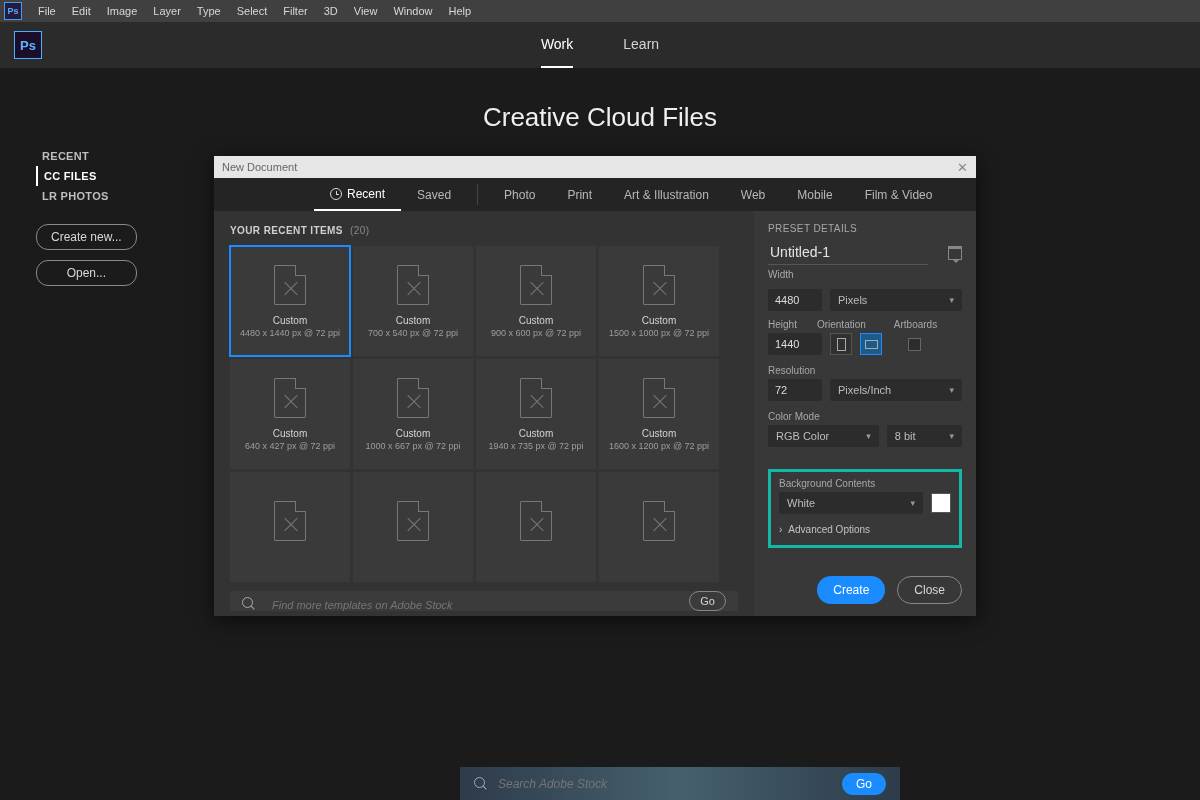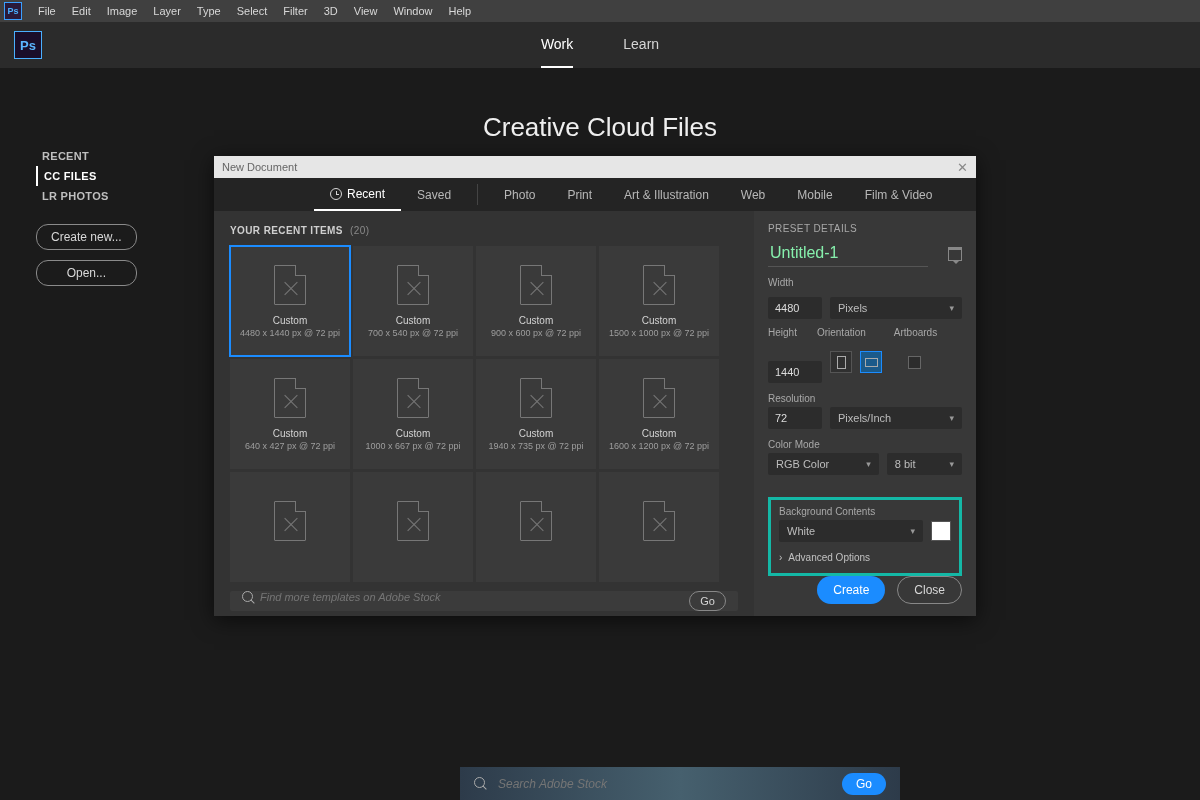--- a/index.html
+++ b/index.html
@@ -5,21 +5,21 @@
   * { margin: 0; padding: 0; box-sizing: border-box; font-family: -apple-system, "Segoe UI", Arial, sans-serif; }
   body { width: 1200px; height: 800px; background: #1b1b1b; color: #c8c8c8; overflow: hidden; position: relative; }
   .menubar { height: 22px; background: #404040; display: flex; align-items: center; font-size: 11px; color: #d8d8d8; }
   .ps-mini { width: 18px; height: 18px; background: #2a1a3a; border: 1px solid #3aa0ff; margin-left: 4px; margin-right: 8px; display:flex;align-items:center;justify-content:center;font-size:9px;color:#4ab0ff;font-weight:bold;}
   .menubar span.mi { padding: 0 8px; cursor: default; }
   .topstrip { height: 46px; background: #2b2b2b; display: flex; align-items: center; }
   .ps-badge { width: 28px; height: 28px; margin-left: 14px; background: #1a0e2a; border: 1px solid #4ab0ff; display:flex;align-items:center;justify-content:center;font-size:13px;color:#5ab5ff;font-weight:bold;}
   .worktabs { flex:1; display:flex; justify-content:center; gap: 50px; font-size:14px; }
   .worktabs .wt { color:#d5d5d5; padding: 14px 0; border-bottom:2px solid transparent; }
   .worktabs .wt.active { border-bottom:2px solid #fff; color:#fff;}
-  .page-title { text-align:center; color:#efefef; font-size:26px; font-weight:300; margin-top: 44px; }
+  .page-title { text-align:center; color:#efefef; font-size:26px; font-weight:300; margin-top: 34px; }
   .side-nav { position:absolute; left:36px; top:146px; font-size:11px; font-weight:600; letter-spacing:0.3px;}
   .side-nav div { padding:4px 6px; color:#bfbfbf;}
   .side-nav .sel { border-left:2px solid #fff; color:#fff;}
   .side-btns { position:absolute; left:36px; top:224px; display:flex; flex-direction:column; gap:10px;}
   .side-btns button { background:transparent; border:1px solid #8a8a8a; color:#d8d8d8; font-size:12px; padding:5px 14px; border-radius:12px; cursor:pointer;}
   .dialog { position:absolute; left:214px; top:156px; width:762px; height:460px; background:#333; box-shadow:0 4px 20px rgba(0,0,0,.6); }
   .dlg-title { height:22px; background:#e6e6e6; color:#666; font-size:11px; display:flex; align-items:center; padding:4px 8px; justify-content:space-between;}
   .dlg-title .x { color:#888; font-size:13px; cursor:pointer;}
   .dlg-tabs { height:33px; background:#242424; display:flex; align-items:stretch; font-size:12px; position:relative;}
   .dlg-tabs .tab { display:flex; align-items:center; padding:0 16px; color:#b8b8b8; cursor:pointer; gap:5px;}
@@ -34,29 +34,29 @@
   .grid { display:grid; grid-template-columns:repeat(4,120px); gap:3px; }
   .card { height:110px; background:#3a3a3a; display:flex; flex-direction:column; align-items:center; justify-content:center; cursor:pointer; position:relative;}
   .card.sel { outline:2px solid #1b8cff; outline-offset:-1px;}
   .card .ico { width:32px; height:40px; border:1px solid #777; border-radius:1px; position:relative; margin-bottom:10px;}
   .card .ico::before { content:""; position:absolute; top:-1px; right:-1px; width:10px; height:10px; background:#3a3a3a; border-left:1px solid #777; border-bottom:1px solid #777;}
   .card .ico .x1,.card .ico .x2 { position:absolute; width:18px; height:1px; background:#777; top:22px; left:7px;}
   .card .ico .x1 { transform:rotate(45deg);} .card .ico .x2 { transform:rotate(-45deg);}
   .card .t1 { font-size:10px; color:#d3d3d3;}
   .card .t2 { font-size:9px; color:#9e9e9e; margin-top:2px;}
   .card.blank .t1,.card.blank .t2{visibility:hidden;}
-  .searchbar { margin-top:9px; height:36px; background:#3b3b3b; border-radius:2px; display:flex; align-items:flex-start; padding:0 12px; gap:4px;}
+  .searchbar { margin-top:9px; height:36px; background:#3b3b3b; border-radius:2px; display:flex; align-items:flex-end; padding:0 12px; gap:16px;}
   .searchbar input { flex:1; background:transparent; border:none; color:#aaa; font-style:italic; font-size:11px; outline:none;}
   .searchbar .go { border:1px solid #888; background:transparent; color:#d5d5d5; font-size:11px; padding:3px 10px; border-radius:11px; cursor:pointer;}
   .sicon { width:14px; height:14px; position:relative;}
   .sicon::before{content:"";position:absolute;width:9px;height:9px;border:1.3px solid #aaa;border-radius:50%;}
   .sicon::after{content:"";position:absolute;width:5px;height:1.3px;background:#aaa;transform:rotate(45deg);left:8px;top:10px;}
   .label { font-size:10px; color:#a8a8a8; }
   .field { background:#2c2c2c; border:none; color:#ddd; font-size:11px; padding:5px 7px; border-radius:2px; outline:none;}
-  .docname { background:transparent; border:none; border-bottom:1px solid #555; color:#86efac; font-size:16px; padding:4px 2px; width:160px; outline:none; }
+  .docname { background:transparent; border:none; border-bottom:1px solid #555; color:#e5e5e5; font-size:14px; padding:4px 2px; width:160px; outline:none; }
   .dropdown { display:flex; align-items:center; justify-content:space-between; background:#2c2c2c; padding:5px 8px; border-radius:2px; cursor:pointer; }
   .chev { font-size:9px; color:#999; }
   .row { display:flex; gap:8px; align-items:center;}
   .orient-btn { width:22px; height:22px; border:1px solid #555; background:#303030; cursor:pointer; display:flex;align-items:center;justify-content:center;}
   .orient-btn.sel { border-color:#1b8cff; background:#1b5a8a;}
   .orient-btn .pg { width:9px; height:13px; border:1px solid #aaa;}
   .orient-btn .pg.land { width:13px;height:9px;}
   .cb { width:13px; height:13px; border:1px solid #666; background:#2c2c2c;}
   .redbox { border:3px solid #14b8a6; padding:6px 8px 10px; margin-top:22px;}
   .swatch { width:20px; height:20px; background:#fff; border:1px solid #555;}
@@ -248,35 +248,35 @@
       </div>
     </div>
     <div class="right">
       <div style="display:flex;justify-content:space-between;align-items:center;">
         <span class="label" style="letter-spacing:.4px">PRESET DETAILS</span>
       </div>
       <div style="display:flex;align-items:center;justify-content:space-between;margin-top:6px;">
         <input class="docname" value="Untitled-1" style="">
         <span class="save-icon"></span>
       </div>
-      <div class="label" style="margin-top:10px">Width</div>
+      <div class="label" style="margin-top:4px">Width</div>
       <div class="row" style="margin-top:9px">
         <input class="field" style="width: 54px;" value="4480">
         <div class="dropdown" style="flex:1">
           <span>Pixels</span>
             <span class="chev">▾</span>
         </div>
       </div>
       <div class="row" style="margin-top:8px;gap:20px">
         <span class="label">Height</span>
         <span class="label">Orientation</span>
         <span class="label" style="margin-left:8px">Artboards</span>
       </div>
       <div class="row" style="margin-top:3px">
-        <input class="field" style="width: 54px; margin-top: 20px;" value="1440">
+        <input class="field" style="width: 54px;" value="1440">
         <div class="orient-btn">
             <span class="pg"></span>
           </div>
         <div class="orient-btn sel">
             <span class="pg land"></span>
           </div>
         <div class="cb" style="margin-left:18px"></div>
       </div>
       <div class="label" style="margin-top:10px">Resolution</div>
       <div class="row" style="margin-top:3px">

